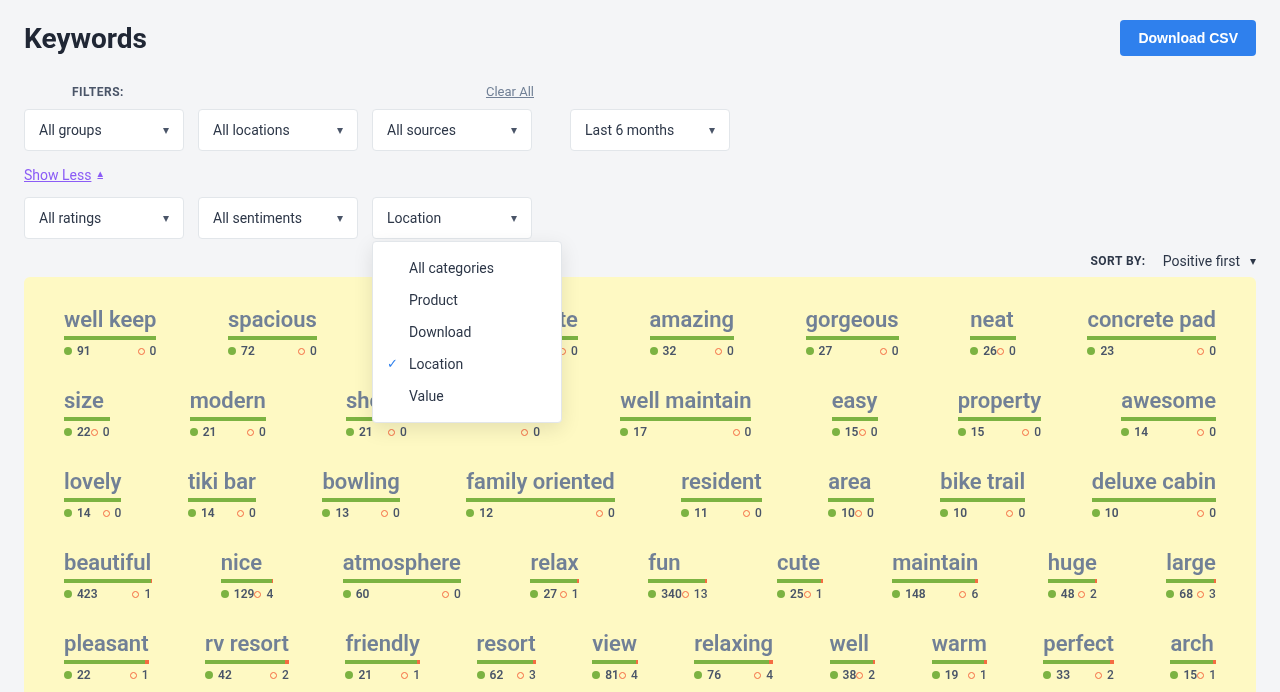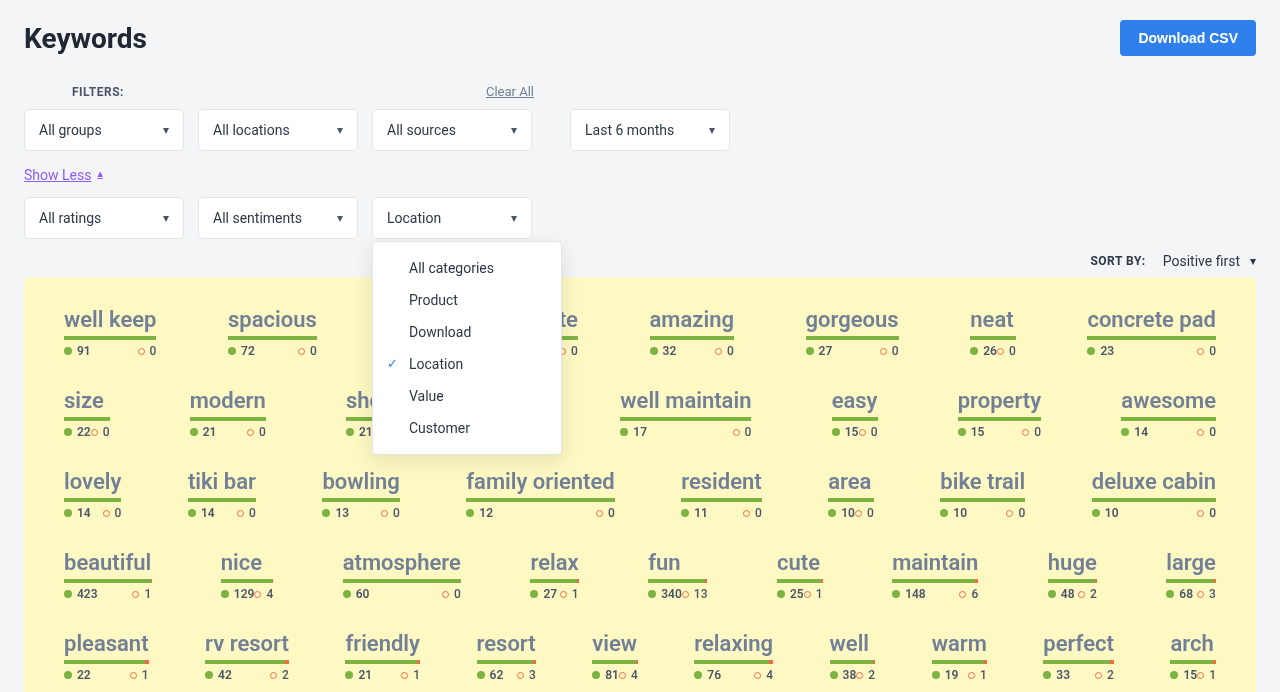--- a/index.html
+++ b/index.html
@@ -93,21 +93,20 @@
         <div class="select">
           <span>Location</span>
           <span class="chev">▾</span>
         </div>
         <div class="dropdown-menu">
           <div class="dropdown-item">All categories</div>
           <div class="dropdown-item">Product</div>
           <div class="dropdown-item">Download</div>
           <div class="dropdown-item selected">Location</div>
           <div class="dropdown-item">Value</div>
-          <div class="dropdown-item">Customer</div>
         </div>
       </div>
     </div>
 
   <div class="sort-row">
     <span class="sort-label">SORT BY:</span>
     <span class="sort-value">
       <span>Positive first</span>
       <span style="font-size:12px;">▾</span>
     </span>

